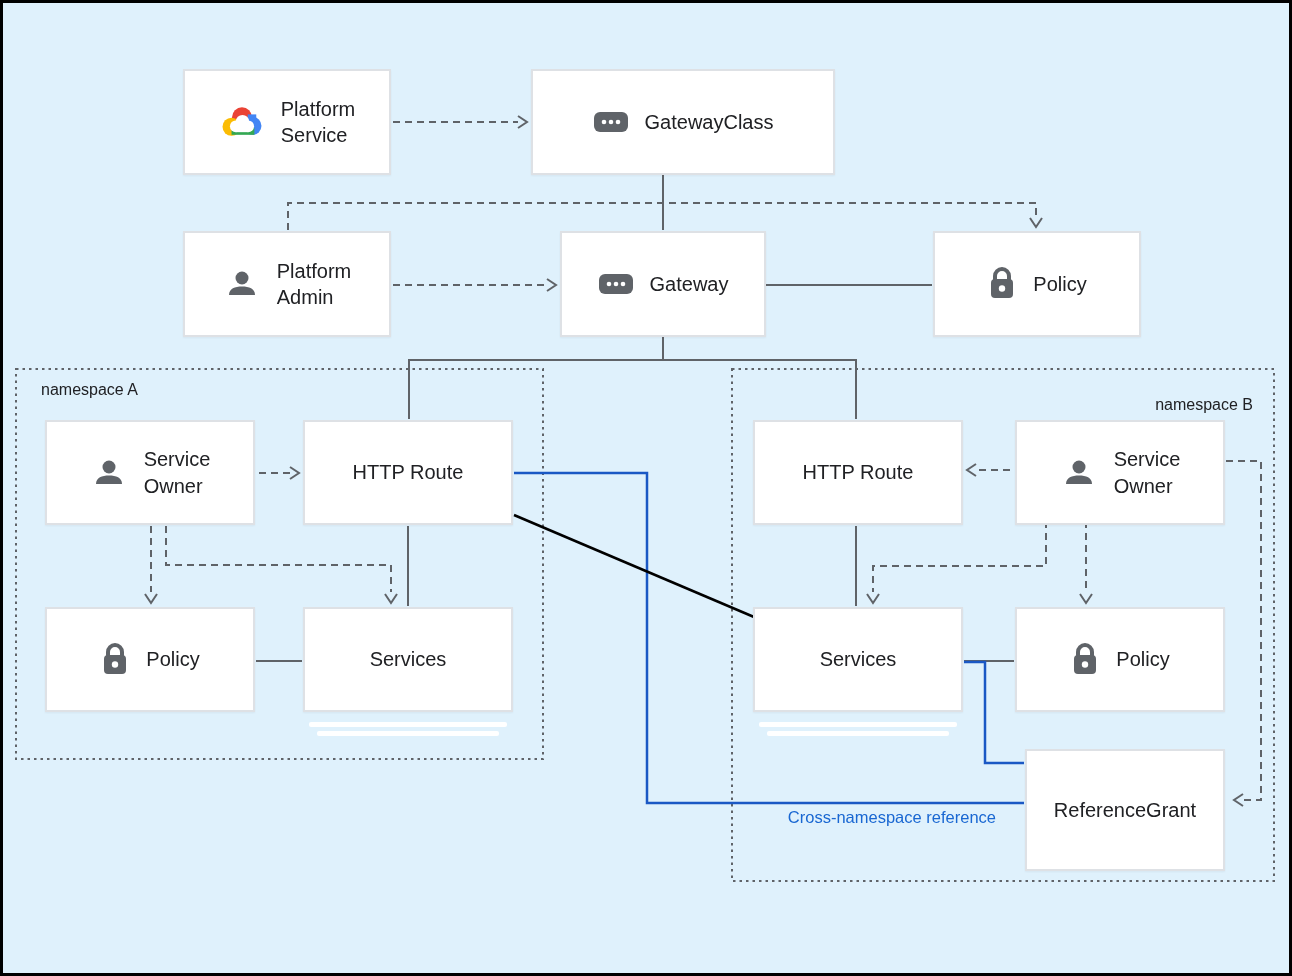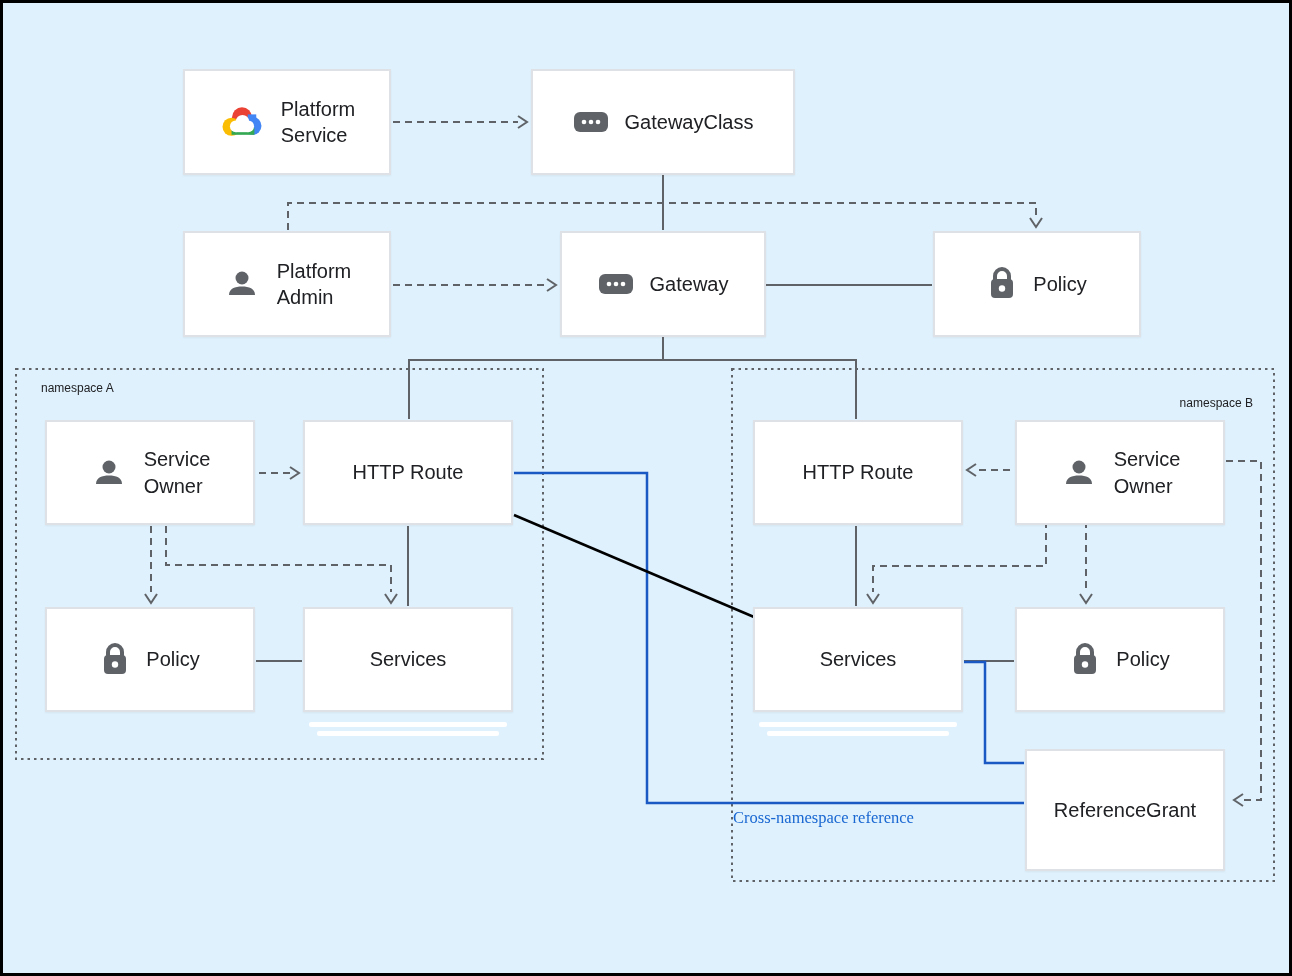--- a/index.html
+++ b/index.html
@@ -23,21 +23,21 @@
     gap:16px;
     color:#202124;
     font-size:20px;
     line-height:1.32;
   }
   .node .label{white-space:pre-line;}
   .node .label.wrap{width:min-content;text-align:left;}
   .icon{display:flex;align-items:center;justify-content:center;flex:0 0 auto;}
   .ns-label{
     position:absolute;
-    font-size:12px;
+    font-size:16px;
     color:#202124;
   }
   .stack-bar{
     position:absolute;height:5px;background:#ffffff;border-radius:2px;
   }
   .annotation{
     position:absolute;
     font-size:16.5px;
     color:#1967d2;
   }
@@ -102,21 +102,21 @@
         <rect x="30" y="12" width="9" height="10" fill="#4285f4"></rect>
         <circle cx="17.5" cy="24.5" r="6.2" fill="#ffffff"></circle>
         <circle cx="24.5" cy="19.5" r="7" fill="#ffffff"></circle>
         <circle cx="30.5" cy="24.5" r="6.2" fill="#ffffff"></circle>
         <rect x="17.5" y="22.5" width="13" height="8.2" fill="#ffffff"></rect>
       </svg>
     </span>
     <span class="label wrap">Platform Service</span>
   </div>
 
-  <div class="node" style="left:528px;top:66px;width:264px;height:106px;">
+  <div class="node" style="left:528px;top:66px;width:304px;height:106px;">
     <span class="icon">
       <svg width="36" height="22" viewBox="0 0 36 22">
         <rect x="1" y="1" width="34" height="20" rx="6" fill="#5f6368"></rect>
         <circle cx="11" cy="11" r="2.3" fill="#ffffff"></circle>
         <circle cx="18" cy="11" r="2.3" fill="#ffffff"></circle>
         <circle cx="25" cy="11" r="2.3" fill="#ffffff"></circle>
       </svg>
     </span>
     <span class="label">GatewayClass</span>
   </div>
@@ -213,15 +213,15 @@
         <circle cx="15" cy="22.5" r="3.2" fill="#ffffff"></circle>
       </svg>
     </span>
     <span class="label">Policy</span>
   </div>
 
   <div class="node" style="left:1022px;top:746px;width:200px;height:122px;">
     <span class="label">ReferenceGrant</span>
   </div>
 
-  <div class="annotation" style="left:730px;top:805px;width:236px;text-align:left;font-family:Liberation Serif, serif;">Cross-namespace reference</div>
+  <div class="annotation" style="left:757px;top:805px;width:236px;text-align:right;">Cross-namespace reference</div>
 
 </div>
 
 </body></html>

